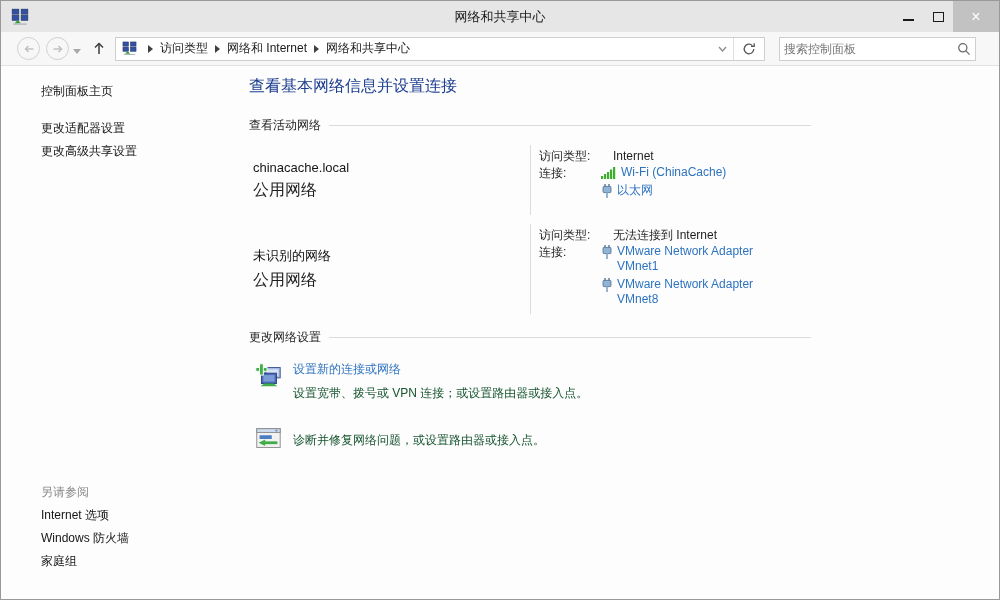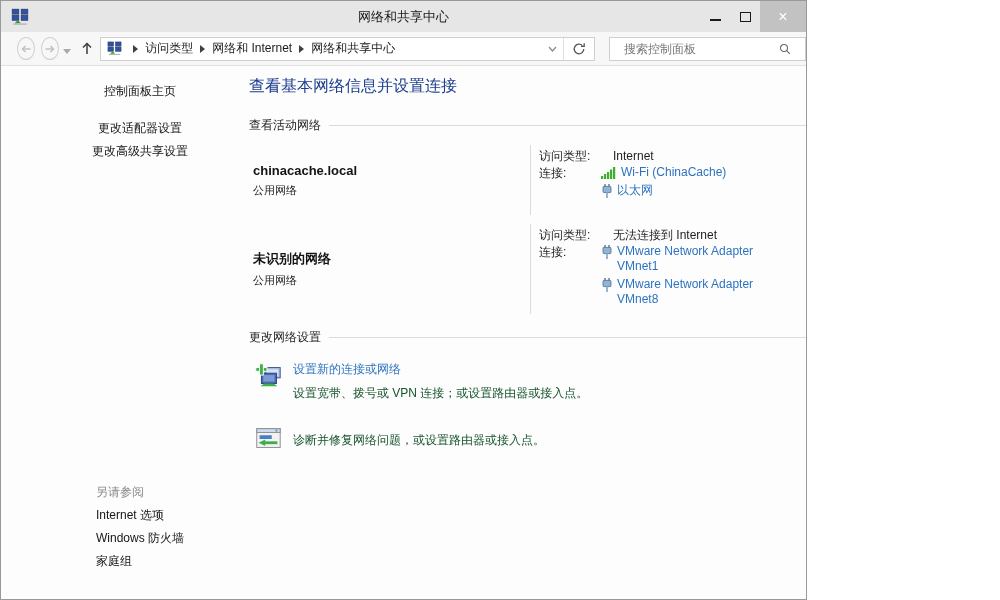--- a/index.html
+++ b/index.html
@@ -1,18 +1,18 @@
 <!DOCTYPE html>
 <html><head>
 <meta charset="utf-8">
 <style>
   * { box-sizing: border-box; margin: 0; padding: 0; }
   html,body { width:1000px; height:600px; }
   body { font-family:"Liberation Sans", sans-serif; background:#fff; }
-  .window { width:807px; height:600px; border:1px solid #999; display:flex; flex-direction:column; background:#fdfdfd; }
+  .window { width:1000px; height:600px; border:1px solid #999; display:flex; flex-direction:column; background:#fdfdfd; }
 
   
   .titlebar { height:31px; background:#e6e6e6; display:flex; align-items:center; position:relative; flex-shrink:0; }
   .titlebar .app-icon { margin-left:10px; width:18px; height:18px; }
   .title-text { position:absolute; left:0; right:0; text-align:center; font-size:13px; color:#1a1a1a; pointer-events:none; }
   .win-controls { margin-left:auto; display:flex; height:31px; z-index:2; }
   .win-btn { width:30px; height:31px; display:flex; align-items:center; justify-content:center; cursor:default; }
   .glyph-min { width:11px; height:2px; background:#1a1a1a; margin-top:6px; }
   .glyph-max { width:11px; height:10px; border:1.5px solid #1a1a1a; background:transparent; }
   .btn-close { width:46px; background:#c2c2c2; color:#fff; font-size:16px; line-height:31px; text-align:center; }
@@ -24,45 +24,45 @@
   .tiny-chevron { margin:0 6px 0 4px; }
   .up-btn { margin:0 6px 0 2px; width:20px; height:20px; display:flex; align-items:center; justify-content:center; }
   .addressbar { width:650px; height:24px; background:#fff; border:1px solid #cfcfcf; display:flex; align-items:center; }
   .addressbar .crumb-icon { margin:0 4px 0 6px; width:15px; height:15px; }
   .breadcrumb { display:flex; align-items:center; font-size:12px; color:#1a1a1a; flex:1; overflow:hidden; white-space:nowrap; }
   .crumb-sep { margin:0 7px; display:flex; align-items:center; }
   .crumb-item { cursor:default; }
   .addr-chevron { width:22px; height:22px; display:flex; align-items:center; justify-content:center; }
   .addr-sep { width:1px; height:22px; background:#e0e0e0; }
   .refresh-btn { width:30px; height:22px; display:flex; align-items:center; justify-content:center; }
-  .searchbox { margin-left:14px; width:197px; height:24px; background:#fff; border:1px solid #cfcfcf; display:flex; align-items:center; padding:0 14px; }
+  .searchbox { margin-left:14px; width:197px; height:24px; background:#fff; border:1px solid #cfcfcf; display:flex; align-items:center; padding:0 4px; }
   .searchbox input { border:none; outline:none; flex:1; font-size:12px; color:#444; font-family:"Liberation Sans",sans-serif; background:transparent; }
   .searchbox input::placeholder { color:#777; opacity:1; }
 
   
   .content { flex:1; display:flex; background:#fdfdfd; overflow:hidden; }
-  .sidebar { width:248px; flex-shrink:0; padding:17px 10px 26px 40px; display:flex; flex-direction:column; font-size:12px; color:#151515;align-items:center; }
+  .sidebar { width:248px; flex-shrink:0; padding:17px 10px 26px 40px; display:flex; flex-direction:column; font-size:12px; color:#151515; }
   .side-item { line-height:16px; cursor:pointer; }
   .side-item.mt-lg { margin-top:21px; }
   .side-item.mt-sm { margin-top:7px; }
   .see-also { margin-top:auto; }
   .see-also-title { color:#8a8a8a; line-height:23px; }
   .see-also .side-link { line-height:23px; cursor:pointer; color:#151515; }
 
   .main { width:562px; padding-top:10px; font-size:12px; color:#1e1e1e; }
   .page-heading { font-size:16px; color:#1b3e8e; font-weight:400; margin-bottom:20px; }
   .section-header { display:flex; align-items:center; font-size:12px; color:#202020; }
   .section-rule { flex:1; height:1px; background:#dcdcdc; margin-left:8px; }
 
   .network-row { display:flex; margin-top:11px; }
   .network-row.first { min-height:70px; }
   .network-row.second { margin-top:9px; min-height:90px; }
   .net-left { width:281px; flex-shrink:0; display:flex; flex-direction:column; justify-content:center; padding-left:4px; }
-  .net-name { font-weight:bold; font-size:13px; color:#141414; }
-  .net-type { margin-top:5px; font-size:11px; }
+  .net-name { font-weight:normal; font-size:13px; color:#141414; }
+  .net-type { margin-top:5px; font-size:16px; }
   .net-right { border-left:1px solid #dcdcdc; padding:3px 0 3px 8px; flex:1; }
   .kv { display:flex; line-height:17px; }
   .kv .k { width:62px; flex-shrink:0; }
   .kv .access-v { padding-left:12px; }
   .conn-list { display:flex; flex-direction:column; gap:3px; }
   .conn-item { display:flex; align-items:flex-start; }
   .conn-item svg { margin-top:1px; flex-shrink:0; }
   .link { color:#2d73c0; cursor:pointer; }
   .conn-label { margin-left:4px; max-width:160px; line-height:15px; }
 

